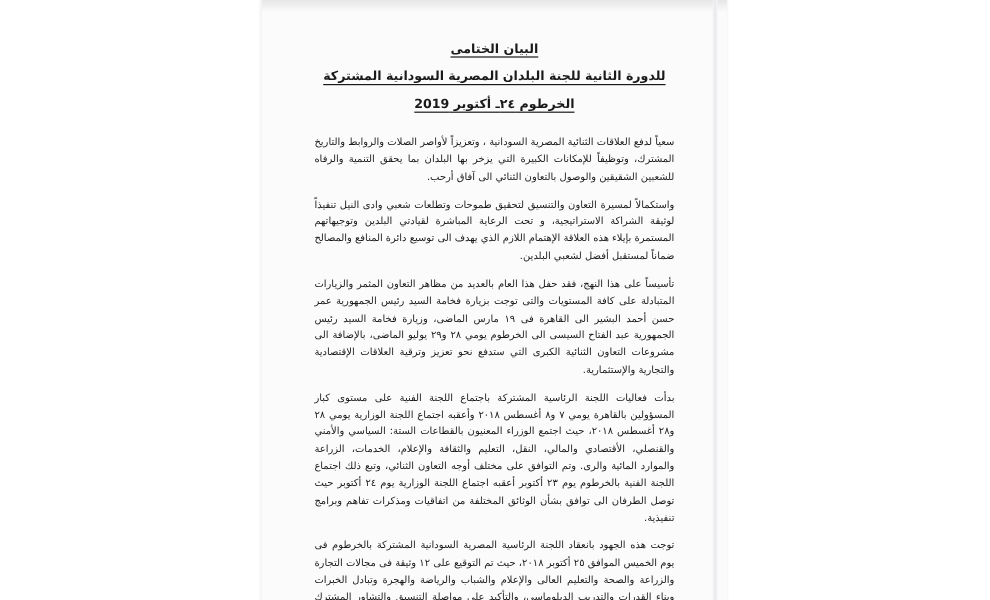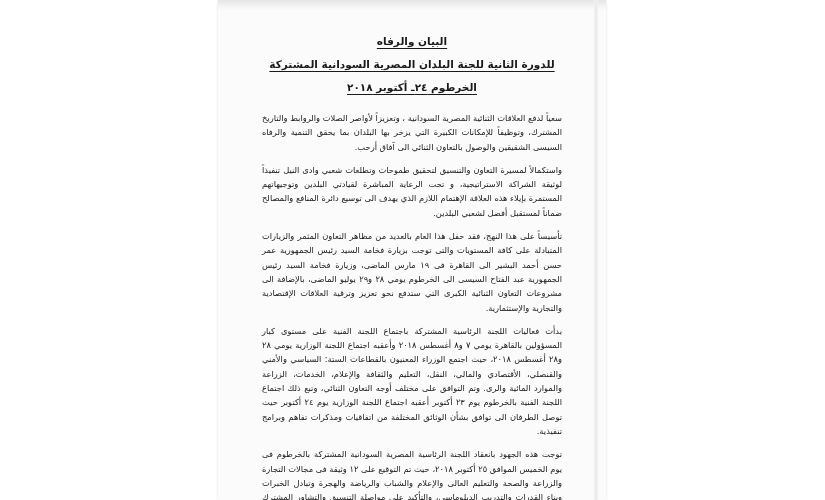--- a/index.html
+++ b/index.html
@@ -58,24 +58,24 @@
       text-align: justify;
       margin: 0 0 9px 0;
     }
     .paras { margin-top: 12px; }
   </style>
 </head>
 <body>
 
 <div class="page">
   <div class="content">
-    <p class="title">البيان والرفاه</p>
+    <p class="title">البيان الختامى</p>
     <p class="title">للدورة الثانية للجنة البلدان المصرية السودانية المشتركة</p>
-    <p class="title">الخرطوم ٢٤ـ أكتوبر ٢٠١٨</p>
+    <p class="title">الخرطوم ٢٤ـ أكتوبر 2019</p>
     <div class="paras">
-      <p class="para">سعياً لدفع العلاقات الثنائية المصرية السودانية ، وتعزيزاً لأواصر الصلات والروابط والتاريخ المشترك، وتوظيفاً للإمكانات الكبيرة التي يزخر بها البلدان بما يحقق التنمية والرفاه السيسى الشقيقين والوصول بالتعاون الثنائي الى آفاق أرحب.</p>
+      <p class="para">سعياً لدفع العلاقات الثنائية المصرية السودانية ، وتعزيزاً لأواصر الصلات والروابط والتاريخ المشترك، وتوظيفاً للإمكانات الكبيرة التي يزخر بها البلدان بما يحقق التنمية والرفاه للشعبين الشقيقين والوصول بالتعاون الثنائي الى آفاق أرحب.</p>
       <p class="para">واستكمالاً لمسيرة التعاون والتنسيق لتحقيق طموحات وتطلعات شعبي وادى النيل تنفيذاً لوثيقة الشراكة الاستراتيجية، و تحت الرعاية المباشرة لقيادتي البلدين وتوجيهاتهم المستمرة بإيلاء هذه العلاقة الإهتمام اللازم الذي يهدف الى توسيع دائرة المنافع والمصالح ضماناً لمستقبل أفضل لشعبي البلدين.</p>
       <p class="para">تأسيساً على هذا النهج، فقد حفل هذا العام بالعديد من مظاهر التعاون المثمر والزيارات المتبادلة على كافة المستويات والتى توجت بزيارة فخامة السيد رئيس الجمهورية عمر حسن أحمد البشير الى القاهرة فى ١٩ مارس الماضى، وزيارة فخامة السيد رئيس الجمهورية عبد الفتاح السيسى الى الخرطوم يومي ٢٨ و٢٩ يوليو الماضى، بالإضافة الى مشروعات التعاون الثنائية الكبرى التي ستدفع نحو تعزيز وترقية العلاقات الإقتصادية والتجارية والإستثمارية.</p>
       <p class="para">بدأت فعاليات اللجنة الرئاسية المشتركة باجتماع اللجنة الفنية على مستوى كبار المسؤولين بالقاهرة يومي ٧ و٨ أغسطس ٢٠١٨ وأعقبه اجتماع اللجنة الوزارية يومي ٢٨ و٢٨ أغسطس ٢٠١٨، حيث اجتمع الوزراء المعنيون بالقطاعات الستة: السياسي والأمني والقنصلي، الأقتصادي والمالي، النقل، التعليم والثقافة والإعلام، الخدمات، الزراعة والموارد المائية والرى. وتم التوافق على مختلف أوجه التعاون الثنائي، وتبع ذلك اجتماع اللجنة الفنية بالخرطوم يوم ٢٣ أكتوبر أعقبه اجتماع اللجنة الوزارية يوم ٢٤ أكتوبر حيث توصل الطرفان الى توافق بشأن الوثائق المختلفة من اتفاقيات ومذكرات تفاهم وبرامج تنفيذية.</p>
       <p class="para">توجت هذه الجهود بانعقاد اللجنة الرئاسية المصرية السودانية المشتركة بالخرطوم فى يوم الخميس الموافق ٢٥ أكتوبر ٢٠١٨، حيث تم التوقيع على ١٢ وثيقة فى مجالات التجارة والزراعة والصحة والتعليم العالى والإعلام والشباب والرياضة والهجرة وتبادل الخبرات وبناء القدرات والتدريب الدبلوماسي، والتأكيد على مواصلة التنسيق والتشاور المشترك لمتابعة تنفيذ</p>
     </div>
   </div>
 </div>
 
 </body></html>

